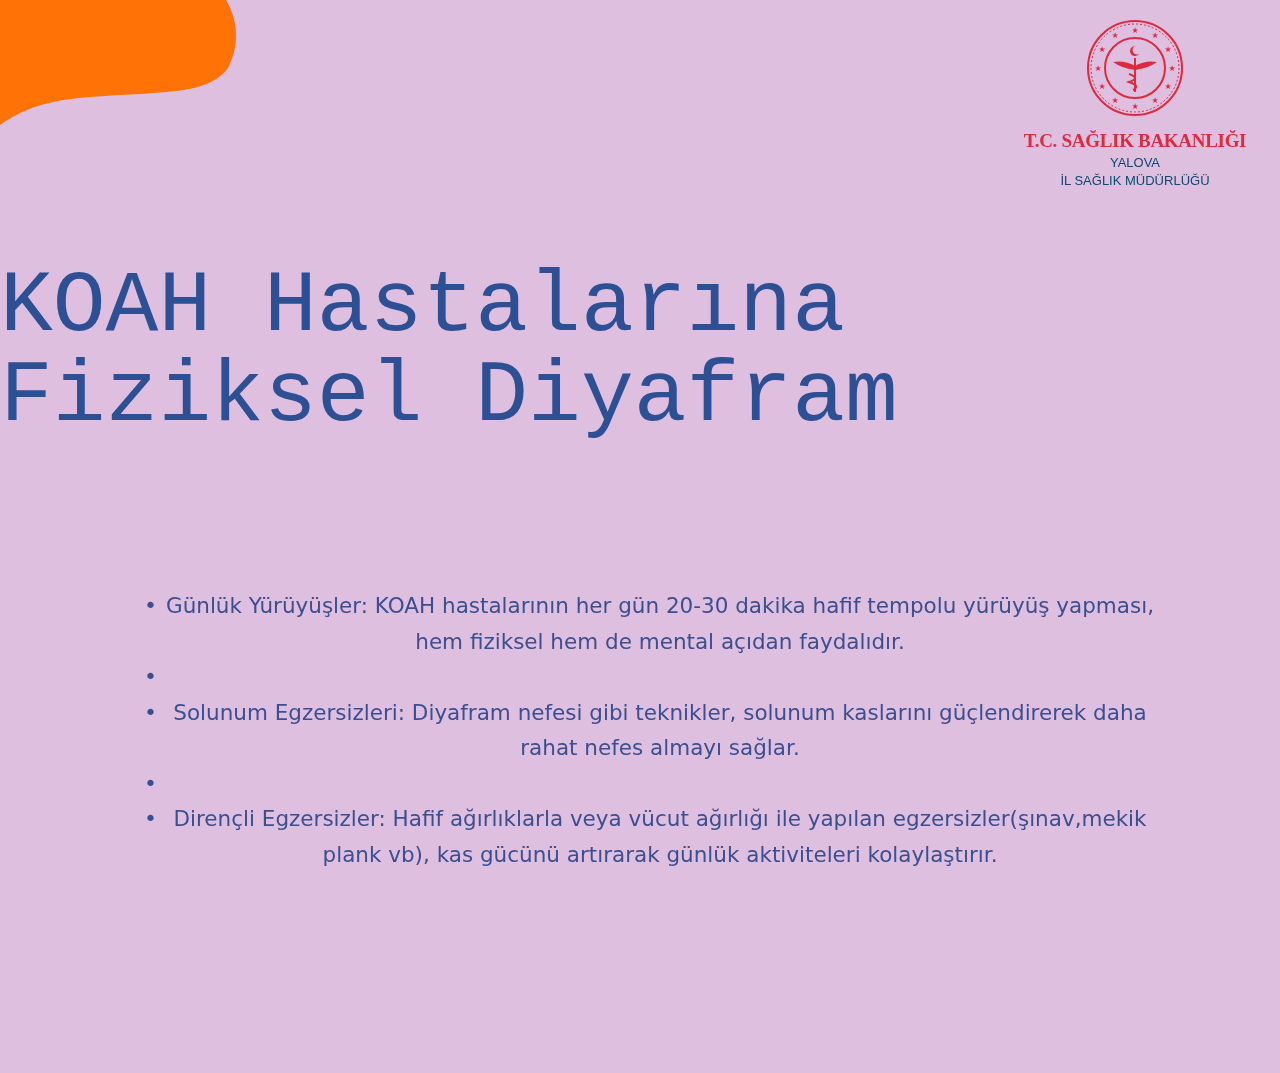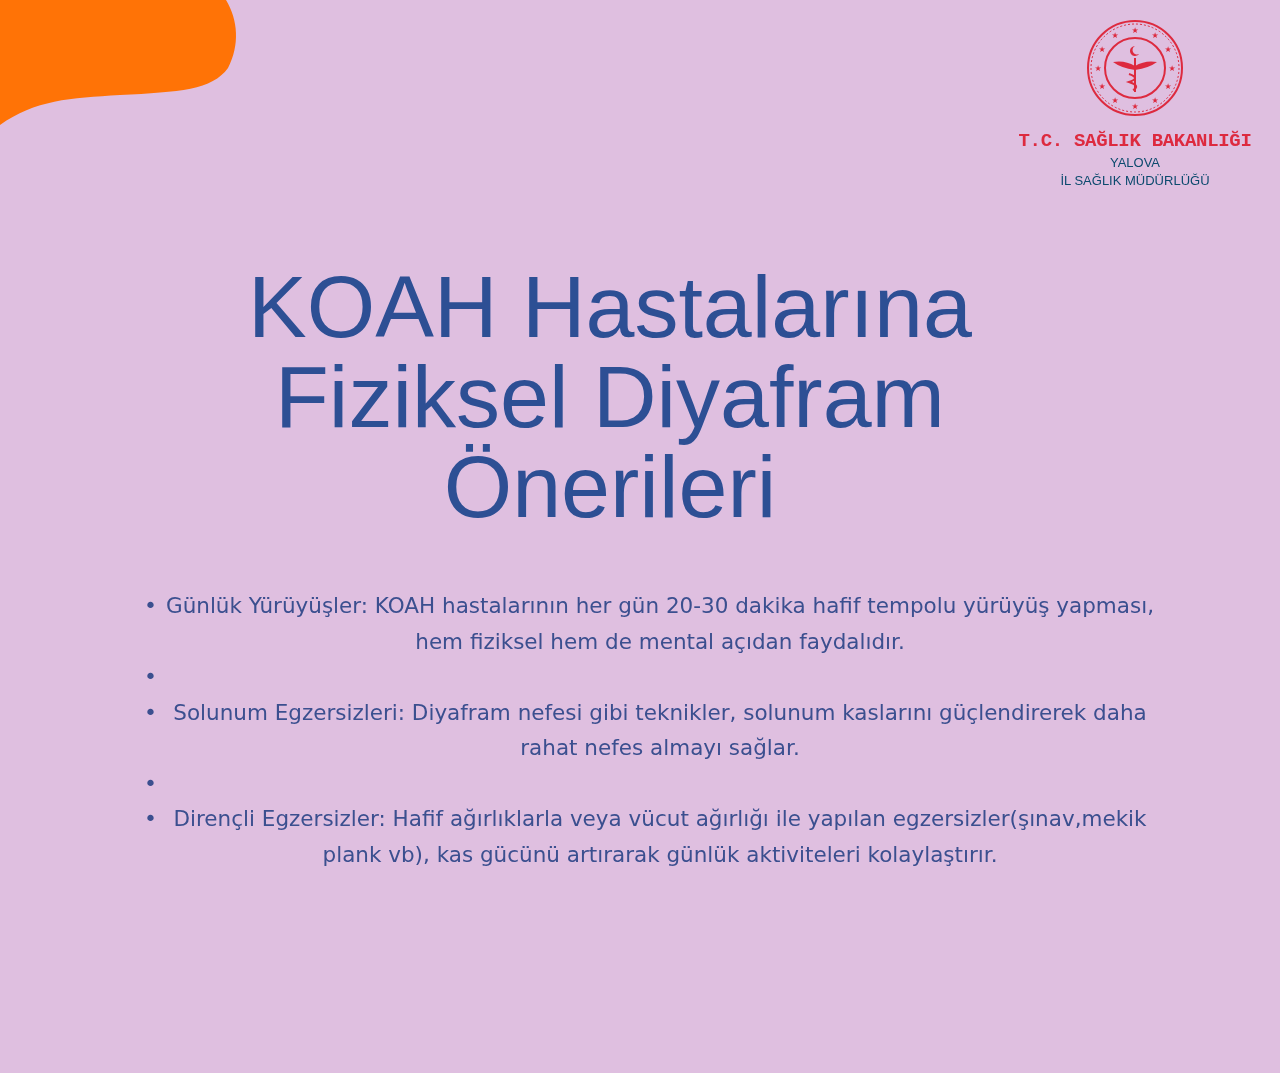--- a/index.html
+++ b/index.html
@@ -4,30 +4,30 @@
   <style>
     html, body { margin: 0; padding: 0; }
     body {
       width: 1280px; height: 1073px; position: relative; overflow: hidden;
       background: #dfbfe0;
     }
     .blob { position: absolute; left: 0; top: 0; }
     .logo { position: absolute; left: 1010px; top: 18px; width: 250px; text-align: center; }
     .logo svg { display: block; margin: 0 auto; }
     .org {
-      font-family: Liberation Mono, monospace; font-weight: bold;
+      font-family: Liberation Serif, serif; font-weight: bold;
       color: #dd2a3f; font-size: 19px; margin-top: 12px; letter-spacing: -0.3px;
     }
     .city, .dept {
       font-family: "Liberation Sans", sans-serif; color: #0c4a6e; font-size: 13px; line-height: 18px;
     }
     .city { margin-top: 2px; }
     .title {
-      position: absolute; left: 0; width: 1220px; top: 262px; text-align: center;
-      font-family: Liberation Sans, sans-serif; color: #2d4f94;
+      position: absolute; left: 0; width: 1220px; top: 262px; 
+      font-family: Liberation Mono, monospace; color: #2d4f94;
       font-size: 88px; line-height: 90px; margin: 0; font-weight: normal;
     }
     .title span { display: block; }
     .list {
       position: absolute; left: 140px; top: 588px; width: 1020px;
       font-family: "DejaVu Sans", sans-serif; color: #3b4f8f; font-size: 21.5px;
       line-height: 35.5px;
     }
     .item { position: relative; text-align: center; padding-left: 20px; min-height: 35.5px; }
     .item .bullet { position: absolute; left: 4px; top: 0; font-size: 22px; }
@@ -64,21 +64,20 @@
     <path d="M44,56 Q56,60 44,64 Q56,68 48,72" fill="none" stroke="#dd2a3f" stroke-width="2"></path>
   </svg>
   <div class="org">T.C. SAĞLIK BAKANLIĞI</div>
   <div class="city">YALOVA</div>
   <div class="dept">İL SAĞLIK MÜDÜRLÜĞÜ</div>
 </div>
 
 <h1 class="title">
   <span>KOAH Hastalarına</span>
   <span>Fiziksel Diyafram</span>
-  <span>Önerileri</span>
 </h1>
 
 <div class="list">
   <div class="item">
     <span class="bullet">•</span>
     <span>Günlük Yürüyüşler: KOAH hastalarının her gün 20-30 dakika hafif tempolu yürüyüş yapması, hem fiziksel hem de mental açıdan faydalıdır.</span>
   </div>
   <div class="item">
     <span class="bullet">•</span>
     <span></span>

